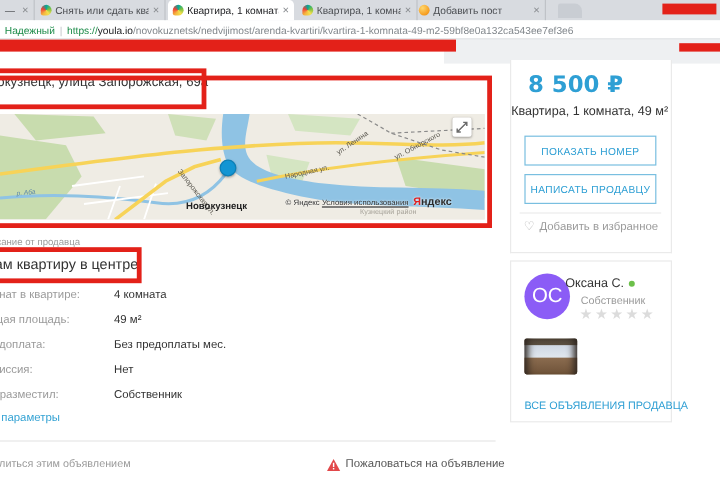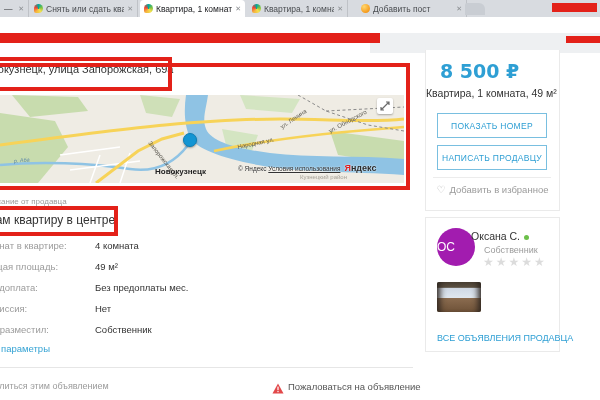--- a/index.html
+++ b/index.html
@@ -73,22 +73,22 @@
   #summary { left:426px; top:87px; font-size:10.5px; color:#333; white-space:nowrap; }
   .blue-btn { position:absolute; left:437px; width:110px; height:25px; background:#fff;
     border:1px solid #79bfe0; color:#2e9fd4; font-size:8.5px; letter-spacing:.3px;
     display:flex; align-items:center; justify-content:center; white-space:nowrap; }
   #card-divider { left:433px; top:177px; width:118px; height:1px; background:#ececec; }
   #fav-row { left:425px; top:184px; width:135px; text-align:center; font-size:9.5px; color:#9b9b9b; }
   .heart { font-family:"DejaVu Sans",sans-serif; font-size:10px; color:#b5b5b5; margin-right:4px; }
 
   #seller-card { left:425px; top:217px; width:135px; height:135px; background:#fff;
     border:1px solid #eaeaea; }
-  #avatar { left:437px; top:228px; width:38px; height:38px; border-radius:50%; background:#a21caf;
-    color:#fff; font-size:12px; display:flex; align-items:center; }
+  #avatar { left:437px; top:228px; width:38px; height:38px; border-radius:50%; background:#8b5cf6;
+    color:#fff; font-size:17px; display:flex; align-items:center; justify-content:center; }
   #seller-name { left:471px; top:230px; font-size:10.5px; color:#333; white-space:nowrap; }
   .online-dot { display:inline-block; width:5px; height:5px; border-radius:50%;
     background:#6cc04a; margin-left:4px; vertical-align:middle; }
   #seller-type { left:484px; top:245px; font-size:9px; color:#9b9b9b; }
   #stars { left:483px; top:255px; font-size:12px; letter-spacing:2px; color:#dcdcdc;
     font-family:"DejaVu Sans",sans-serif; }
   #thumb { left:437px; top:282px; width:44px; height:30px; border-radius:2px;
     background:
       linear-gradient(180deg, #4c4236 0%, #5a4f40 18%, #cfd8e4 20%, #dfe6ee 52%, #8a6b4f 55%, #6e5238 100%);
     box-shadow:inset 8px 0 6px -5px #2e2620, inset -8px 0 6px -5px #2e2620; }
@@ -113,29 +113,36 @@
     <div class="tab active" style="left:140px;width:105px;">
       <span class="favicon"></span>
       <span class="t-title">Квартира, 1 комната, 49</span>
       <span class="t-close">✕</span>
     </div>
     <div class="tab" style="left:248px;width:100px;">
       <span class="favicon"></span>
       <span class="t-title">Квартира, 1 комната, 3</span>
       <span class="t-close">✕</span>
     </div>
-    <div class="tab" style="left:357px;width:110px;">
+    <div class="tab" style="left:345px;width:110px;">
       <span class="favicon orange"></span>
       <span class="t-title">Добавить пост</span>
       <span class="t-close">✕</span>
     </div>
     <div class="abs" id="newtab"></div>
     <div class="abs red-fill" style="left:552px;top:3px;width:45px;height:9px;"></div>
   </div>
 
+  <div class="abs" id="addrbar">
+    <span class="secure">Надежный</span>
+    <span class="addr-sep">|</span>
+    <span>
+      <span class="u-scheme">https://</span><span class="u-host">youla.io</span><span class="u-path">/novokuznetsk/nedvijimost/arenda-kvartiri/kvartira-1-komnata-49-m2-59bf8e0a132ca543ee7ef3e6</span>
+    </span>
+  </div>
 
   <div class="abs" id="graystrip"></div>
   <div class="abs red-fill" style="left:0;top:33px;width:380px;height:10px;"></div>
   <div class="abs red-fill" style="left:566px;top:36px;width:34px;height:7px;"></div>
 
   <div class="abs cuttext" id="addr-text">Новокузнецк, улица Запорожская, 69а</div>
 
   <div class="abs" id="map">
     <svg width="404" height="88" viewBox="0 0 404 88">
       <rect x="0" y="0" width="404" height="88" fill="#efece4"></rect>

